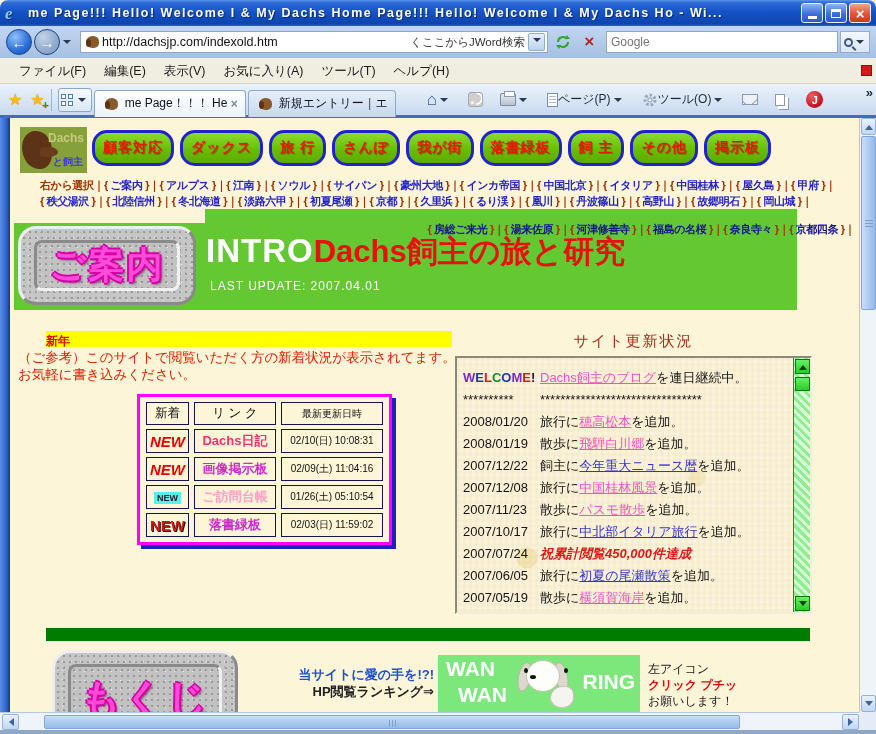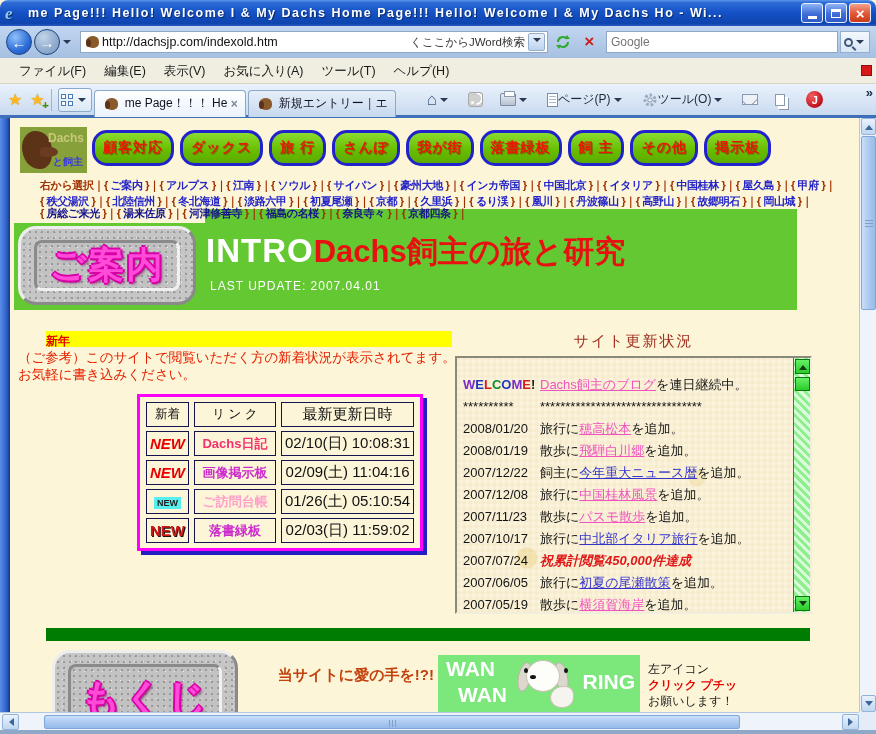--- a/index.html
+++ b/index.html
@@ -126,21 +126,21 @@
   .dog-sil::after { content:""; position:absolute; left:18px; top:16px; width:18px; height:10px; background:#6B3B1F; border-radius:30% 60% 60% 30%; }
   #navlogo .t1 { position:absolute; right:3px; top:4px; font-size:12px; font-weight:bold; color:#C8C87A; }
   #navlogo .t2 { position:absolute; right:4px; bottom:4px; font-size:10px; font-weight:bold; color:#3A3AD8; }
   #navbtns { position:absolute; left:82px; top:12px; display:flex; gap:6px; }
   .navbtn { display:block; background:linear-gradient(#8ADC2E,#66BC00 60%,#5CAC00); border:3px solid #2222CC; border-radius:15px;
     color:#E81800; font-weight:bold; font-size:14px; letter-spacing:1px; padding:6px 8px; white-space:nowrap;
     text-shadow:1px 1px 0 rgba(110,40,0,.45); text-decoration:none; }
 
   
   .ql-line { position:absolute; left:30px; white-space:nowrap; font-size:11px; font-weight:bold; letter-spacing:-0.4px; overflow:hidden; width:815px; }
-  #ql1 { top:60px; } #ql2 { top:76px; } #ql3 { top:88px; z-index:3; }
+  #ql1 { top:60px; } #ql2 { top:76px; } #ql3 { top:104px; z-index:3;text-align:right; }
   .ql-prefix,.br { color:#A03000; }
   .ql-link { color:#2424C8; text-decoration:none; }
   #ql3 .ql-link { color:#16148C; }
 
   
   #banner-top { position:absolute; left:195px; top:91px; width:592px; height:15px; background:#64C832; }
   #banner { position:absolute; left:4px; top:105px; width:783px; height:87px; background:#64C832; }
   .plaque { background-color:#C6C6C6;
     background-image:radial-gradient(#9A9A9A .8px,transparent .9px),radial-gradient(#EDEDED .8px,transparent .9px),radial-gradient(#ADADAD .7px,transparent .8px);
     background-size:6px 6px,9px 9px,5px 5px; background-position:0 0,3px 4px,2px 1px;
@@ -161,37 +161,37 @@
   
   #ybar { position:absolute; left:36px; top:213px; width:406px; height:16px; background:#FFFF00; text-align:left; }
   #ybar span { font-size:12px; font-weight:bold; color:#E80000; padding-right:4px; line-height:16px; }
   #notice { position:absolute; left:8px; top:231px; width:438px; font-size:13.5px; color:#E42000; line-height:17px; }
 
   
   #newbox { position:absolute; left:127px; top:276px; border:3px solid #FF00FF; box-shadow:4px 4px 0 #2020C0; background:#FCF5D8; padding:1px; }
   #newtable { display:table; border-spacing:5px 4px; }
   .nrow { display:table-row; }
   .ncell { display:table-cell; border:1px solid #141450; text-align:center; vertical-align:middle; padding:2px 3px; font-size:12.5px; color:#101010; }
-  .c-badge { width:38px; } .c-link { width:82px; } .c-date { width:102px; white-space:nowrap; font-size:15px; }
+  .c-badge { width:38px; } .c-link { width:82px; } .c-date { width:102px; white-space:nowrap; font-size:10px; }
   .badge.red { color:#E80000; font-weight:bold; font-style:italic; font-size:15px; }
   .badge.cyan { font-size:9px; font-weight:bold; color:#222; background:#58EFEF; padding:1px 3px; font-style:normal; }
   .badge.dark { color:#D01818; font-weight:900; font-size:15px; text-shadow:1px 1px 0 #141414; }
   .nlink { font-weight:bold; font-size:13px; text-decoration:none; }
   .nlink.hotpink { color:#F43070; } .nlink.magenta { color:#CC2CCC; } .nlink.palepink { color:#FFA0C8; }
 
   
   #u-title { position:absolute; left:445px; top:214px; width:357px; text-align:center; font-size:15px; color:#A03020; letter-spacing:2px; }
   #listbox { position:absolute; left:445px; top:238px; width:357px; height:258px; background:#FBF3DB;
     border:2px solid; border-color:#8A8A7A #F2EEDD #F2EEDD #8A8A7A; overflow:hidden;
     background-image:
       radial-gradient(circle at 70px 200px, rgba(225,190,80,.28) 0 10px, transparent 11px),
       radial-gradient(circle at 240px 120px, rgba(225,190,80,.2) 0 8px, transparent 9px),
       repeating-linear-gradient(90deg, rgba(205,175,95,.06) 0 3px, transparent 3px 6px),
       repeating-linear-gradient(0deg, rgba(205,175,95,.06) 0 3px, transparent 3px 6px); }
-  #u-rows { position:absolute; left:0; top:16px; right:18px; }
+  #u-rows { position:absolute; left:0; top:9px; right:18px; }
   .u-row { height:22px; line-height:22px; white-space:nowrap; font-size:13px; color:#141414; }
   .u-date { display:inline-block; width:83px; padding-left:6px; }
   .u-link { text-decoration:underline; }
   .u-link.pink { color:#F054BE; } .u-link.blue { color:#3434CC; }
   .celebrate { color:#E01818; font-weight:bold; font-style:italic; }
   .welcome-letters .wl { font-weight:bold; font-size:13px; }
   .welcome-letters .wl:nth-of-type(1){color:#7A2CC8;} .welcome-letters .wl:nth-of-type(2){color:#2038C0;}
   .welcome-letters .wl:nth-of-type(3){color:#D02020;} .welcome-letters .wl:nth-of-type(4){color:#108A30;}
   .welcome-letters .wl:nth-of-type(5){color:#2038C0;} .welcome-letters .wl:nth-of-type(6){color:#7A2CC8;}
   .welcome-letters .wl:nth-of-type(7){color:#D02020;} .welcome-letters .wl:nth-of-type(8){color:#202020;}
@@ -202,21 +202,21 @@
   #g-up { top:1px; } #g-down { bottom:1px; }
   .g-tri-u { width:0; height:0; border:4px solid transparent; border-bottom:5px solid #103A10; margin-top:-3px; }
   .g-tri-d { width:0; height:0; border:4px solid transparent; border-top:5px solid #103A10; margin-bottom:-3px; }
   #g-thumb { position:absolute; left:1px; top:19px; width:15px; height:14px; background:linear-gradient(#66F066,#2ACC2A); border:1px solid #0A7A0A; }
 
   
   #divider { position:absolute; left:36px; top:510px; width:764px; height:13px; background:#007D00; }
   #plaque2 { position:absolute; left:42px; top:532px; width:186px; height:96px; }
   #plaque2 .plaque-word { font-size:40px; }
   #appeal { position:absolute; left:240px; top:548px; width:184px; text-align:right; line-height:17px; }
-  #appeal .a1 { font-size:15px; font-weight:bold; color:#c2410c; }
+  #appeal .a1 { font-size:13px; font-weight:bold; color:#1d4ed8; }
   #appeal .a2 { font-size:13px; font-weight:bold; color:#202020; }
   #ring { position:absolute; left:428px; top:537px; width:202px; height:57px; background:#7CE87C; }
   #ring .wan1 { position:absolute; left:8px; top:2px; font-size:21px; font-weight:bold; color:#FFFFFF; }
   #ring .wan2 { position:absolute; left:20px; top:28px; font-size:21px; font-weight:bold; color:#FFFFFF; }
   #ring .ringtxt { position:absolute; right:5px; top:15px; font-size:21px; font-weight:bold; color:#FFFFFF; }
   #dog { position:absolute; left:78px; top:1px; width:60px; height:55px; }
   .d-ear { position:absolute; top:6px; width:13px; height:30px; background:#DCD8CE; border:1px solid #BAB4A6; border-radius:50%; }
   .d-ear.l { left:2px; transform:rotate(12deg); } .d-ear.r { right:8px; transform:rotate(-12deg); }
   .d-head { position:absolute; left:10px; top:4px; width:34px; height:32px; background:#FDFDFA; border:1px solid #C8C2B4; border-radius:50%; }
   .d-eye { position:absolute; top:12px; width:4px; height:5px; background:#141414; border-radius:50%; }
@@ -492,20 +492,21 @@
 
     <div id="divider"></div>
 
     <div class="plaque" id="plaque2">
       <div class="plaque-inner">
         <span class="plaque-word">もくじ</span>
       </div>
     </div>
     <div id="appeal">
       <div class="a1">当サイトに愛の手を!?!</div>
+      <div class="a2">HP閲覧ランキング⇒</div>
     </div>
     <div id="ring">
       <span class="wan1">WAN</span>
       <span class="wan2">WAN</span>
       <span class="ringtxt">RING</span>
       <span id="dog">
         <i class="d-ear l"></i>
           <i class="d-ear r"></i>
         <i class="d-head"></i>
           <i class="d-eye l"></i>

